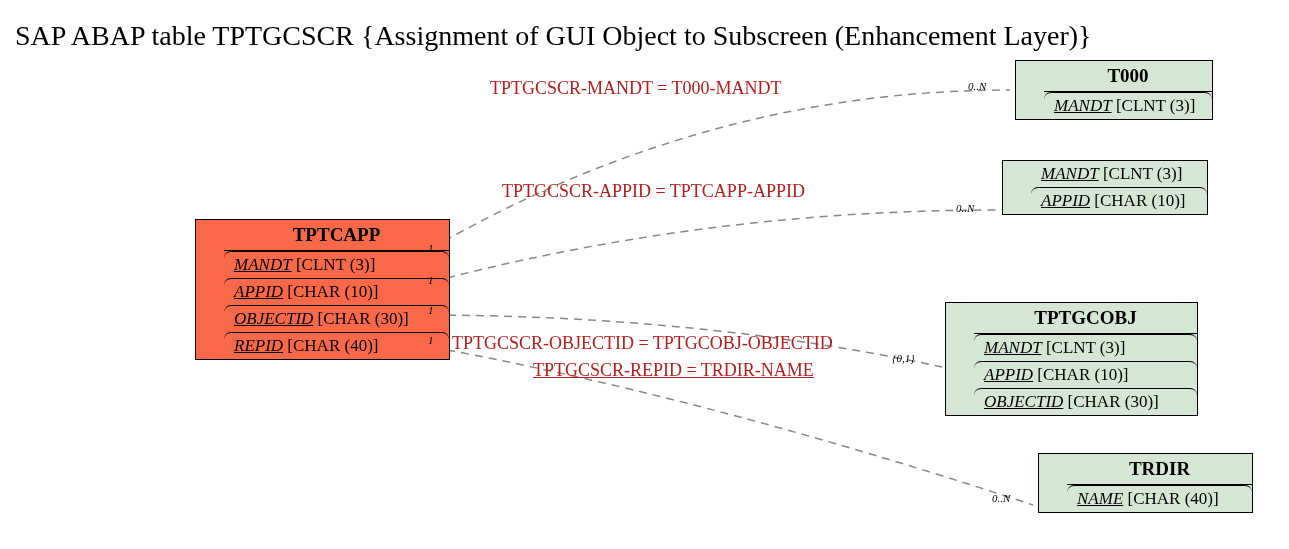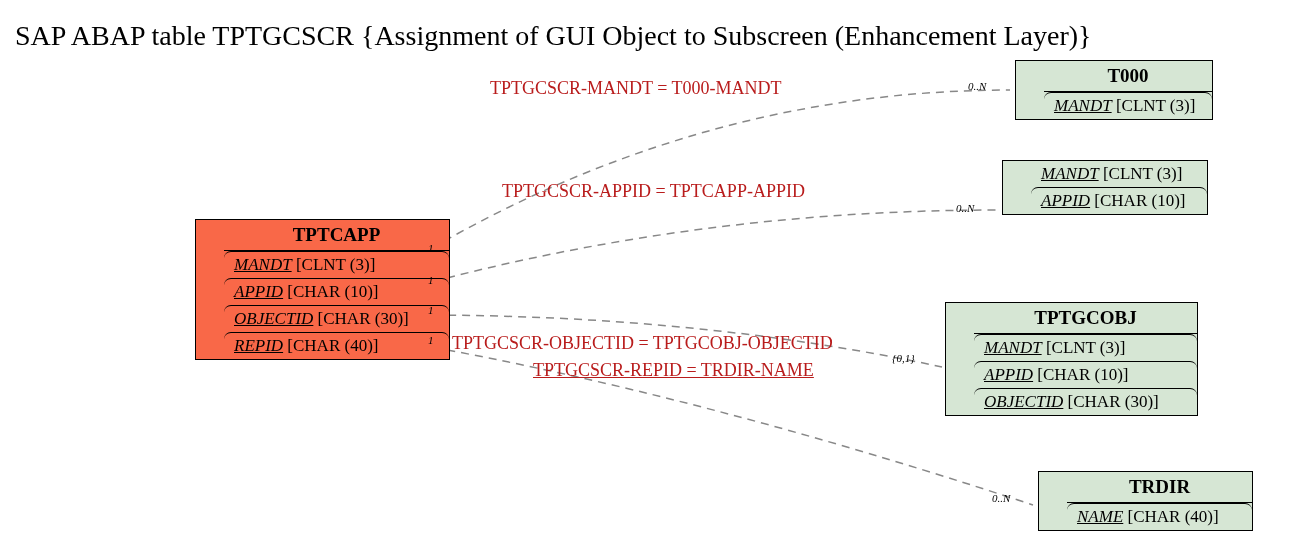--- a/index.html
+++ b/index.html
@@ -49,21 +49,21 @@
     <div class="trow"><span class="fld">APPID</span> <span>[CHAR (10)]</span></div>
   </div>
 
   <div class="tbl" style="left:945px;top:302px;width:223px;">
     <div class="thead">TPTGCOBJ</div>
     <div class="trow"><span class="fld">MANDT</span> <span>[CLNT (3)]</span></div>
     <div class="trow"><span class="fld">APPID</span> <span>[CHAR (10)]</span></div>
     <div class="trow"><span class="fld">OBJECTID</span> <span>[CHAR (30)]</span></div>
   </div>
 
-  <div class="tbl" style="left:1038px;top:471px;width:185px;">
+  <div class="tbl" style="left:1038px;top:453px;width:185px;">
     <div class="thead">TRDIR</div>
     <div class="trow"><span class="fld">NAME</span> <span>[CHAR (40)]</span></div>
   </div>
 
   <div class="rel" style="left:490px;top:78px;">TPTGCSCR-MANDT = T000-MANDT</div>
   <div class="rel" style="left:502px;top:181px;font-family:Liberation Serif, serif;">TPTGCSCR-APPID = TPTCAPP-APPID</div>
   <div class="rel" style="left:452px;top:289px;margin-top:44px;">TPTGCSCR-OBJECTID = TPTGCOBJ-OBJECTID</div>
   <div class="rel" style="left:533px;top:360px;text-decoration:underline;">TPTGCSCR-REPID = TRDIR-NAME</div>
 
   <div class="card" style="left:428px;top:242px;">1</div>

